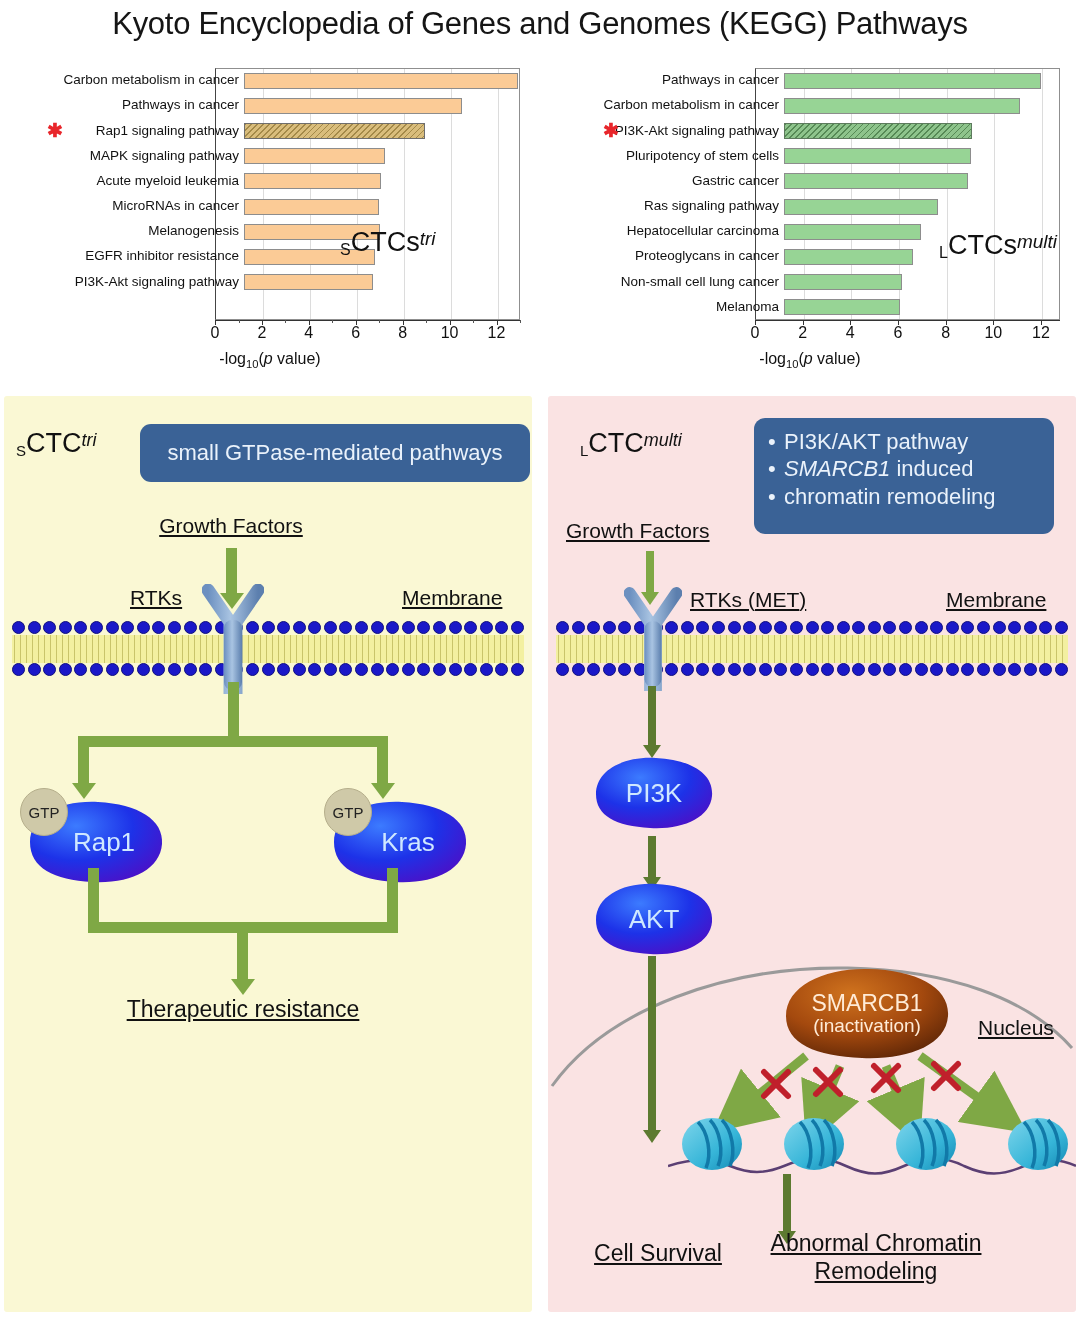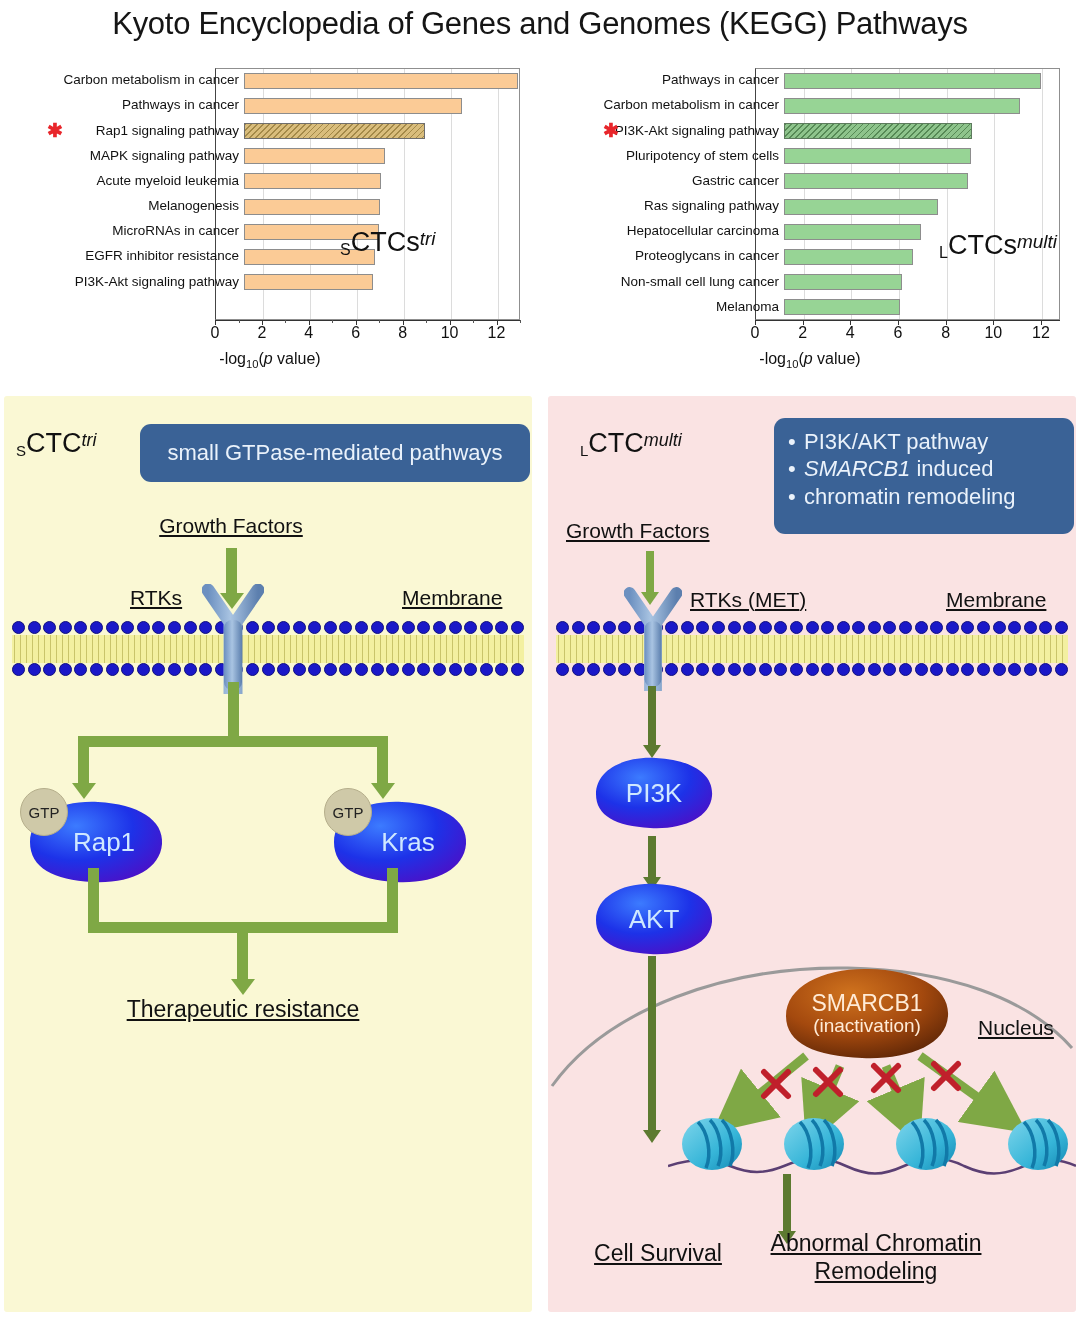--- a/index.html
+++ b/index.html
@@ -321,30 +321,30 @@
     </div>
 
     <div class="chart-row">
       <div class="cat-label">Acute myeloid leukemia</div>
       <div class="bar-track">
           <div class="bar orange" style="width:137.2px;"></div>
         </div>
     </div>
 
     <div class="chart-row">
+      <div class="cat-label">MicroRNAs in cancer</div>
+      <div class="bar-track">
+          <div class="bar orange" style="width:134.9px;"></div>
+        </div>
+    </div>
+
+    <div class="chart-row">
       <div class="cat-label">Melanogenesis</div>
       <div class="bar-track">
           <div class="bar orange" style="width:136.0px;"></div>
-        </div>
-    </div>
-
-    <div class="chart-row">
-      <div class="cat-label">MicroRNAs in cancer</div>
-      <div class="bar-track">
-          <div class="bar orange" style="width:134.9px;"></div>
         </div>
     </div>
 
     <div class="chart-row">
       <div class="cat-label">EGFR inhibitor resistance</div>
       <div class="bar-track">
           <div class="bar orange" style="width:131.3px;"></div>
         </div>
     </div>
 
@@ -632,21 +632,21 @@
 
   <div class="dlabel center" style="left:239px; top:600px; font-size:23px;">Therapeutic resistance</div>
 </div>
 
 <div class="panel" id="panel-right">
 
   <div class="panel-tag" style="left:32px; top:32px;">
     <span class="pre">L</span><span>CTC</span><span class="sup">multi</span>
   </div>
 
-  <div class="callout" style="left:226px; top:22px; width:300px; height:116px;">
+  <div class="callout" style="left:206px; top:22px; width:300px; height:116px;">
     <ul>
       <li>PI3K/AKT pathway</li>
       <li>
         <i>SMARCB1</i><span> induced</span>
       </li>
       <li style="list-style:none; padding-left:16px;">
         <span style="display:block;">chromatin remodeling</span>
       </li>
     </ul>
   </div>

